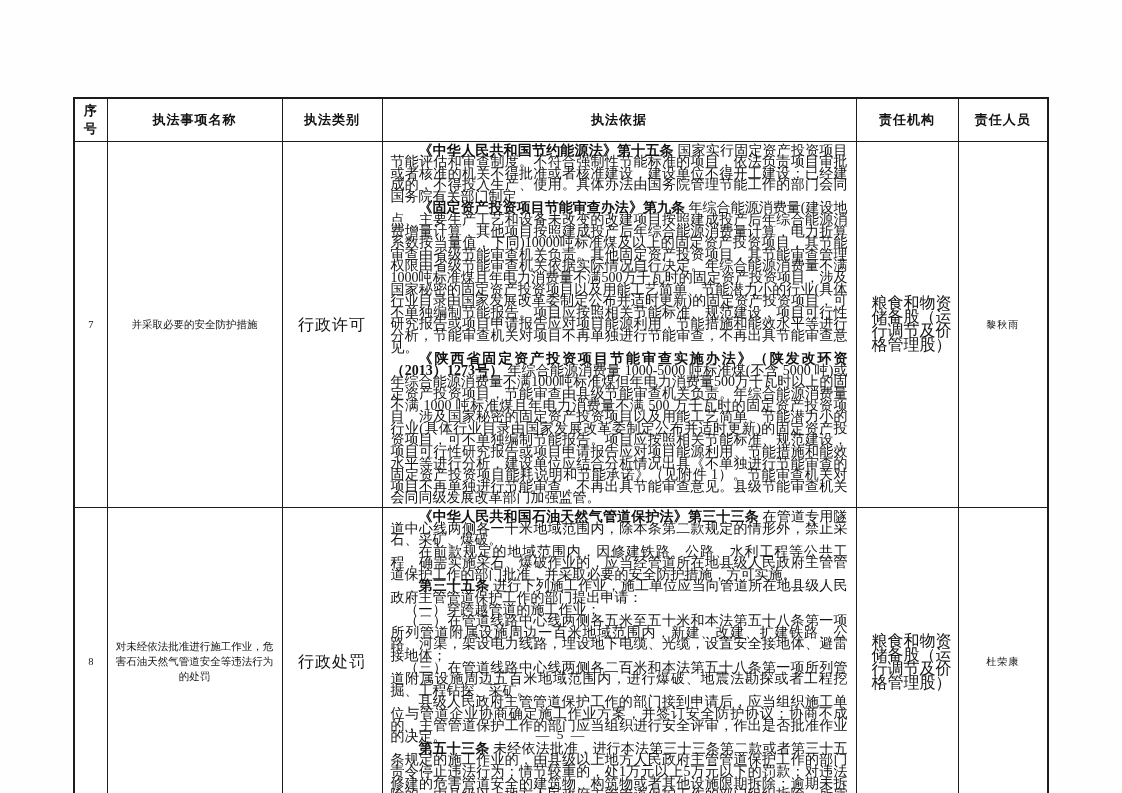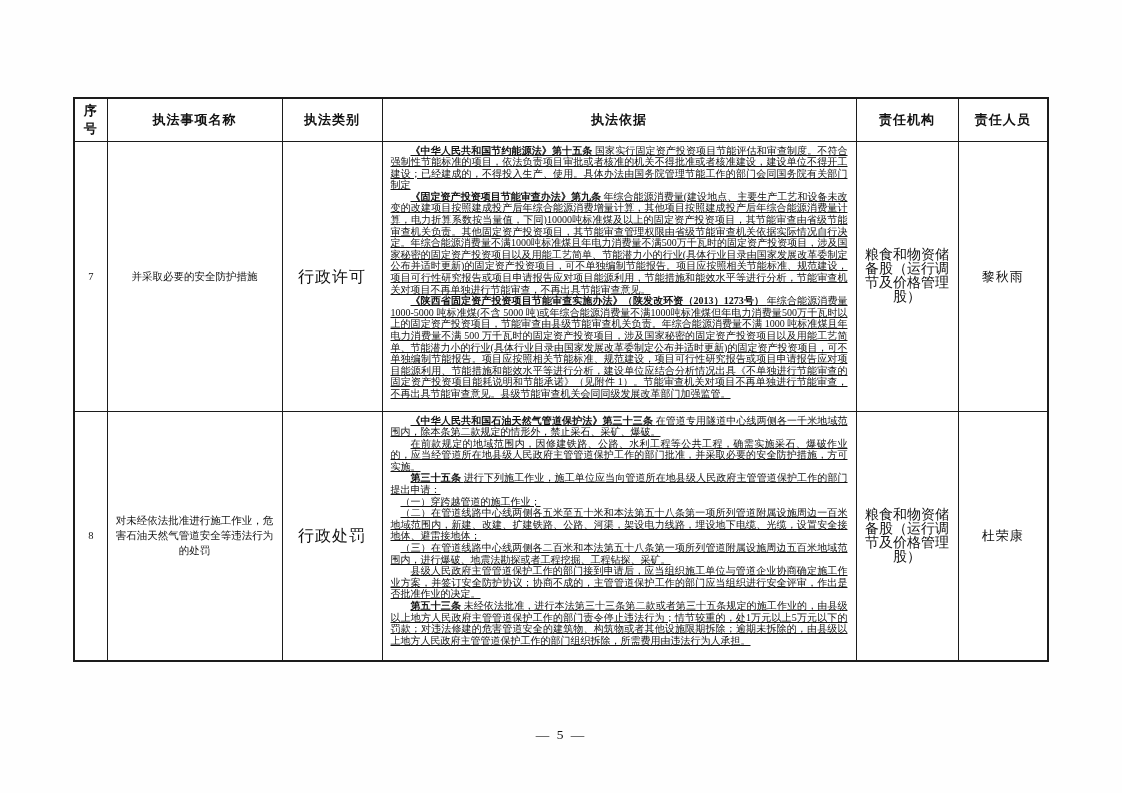--- a/index.html
+++ b/index.html
@@ -34,31 +34,30 @@
     vertical-align:middle;
     text-align:center;
     padding:2px 4px;
     line-height:13px;
   }
   td.basis{
     vertical-align:top;
     text-align:justify;
     padding:3px 8px 3px 8px;
     line-height:11.6px;
-    font-size:10px;
+    font-size:14px;
     overflow:hidden;
-    text-decoration:underline;
   }
   td.basis p{margin:0;text-indent:2em;}
   td.basis p.item{text-indent:1em;}
   td.basis b{font-weight:bold;}
   td.name{font-size:10.5px;line-height:15px;padding:2px 6px;}
   td.category{font-size:16px;letter-spacing:1px;}
-  td.agency{font-size:14px;text-align:center;padding:2px 6px;line-height:14px;}
-  td.person{font-size:13px;letter-spacing:1px;}
+  td.agency{font-size:16px;text-align:right;padding:2px 6px;line-height:14px;}
+  td.person{font-size:10px;letter-spacing:1px;}
   td.idx{font-size:10.5px;}
   .footer{
     position:absolute;left:0;top:727px;width:1122px;
     text-align:center;
     font-size:13.5px;
     letter-spacing:2px;
   }
 </style>
 </head>
 <body>

